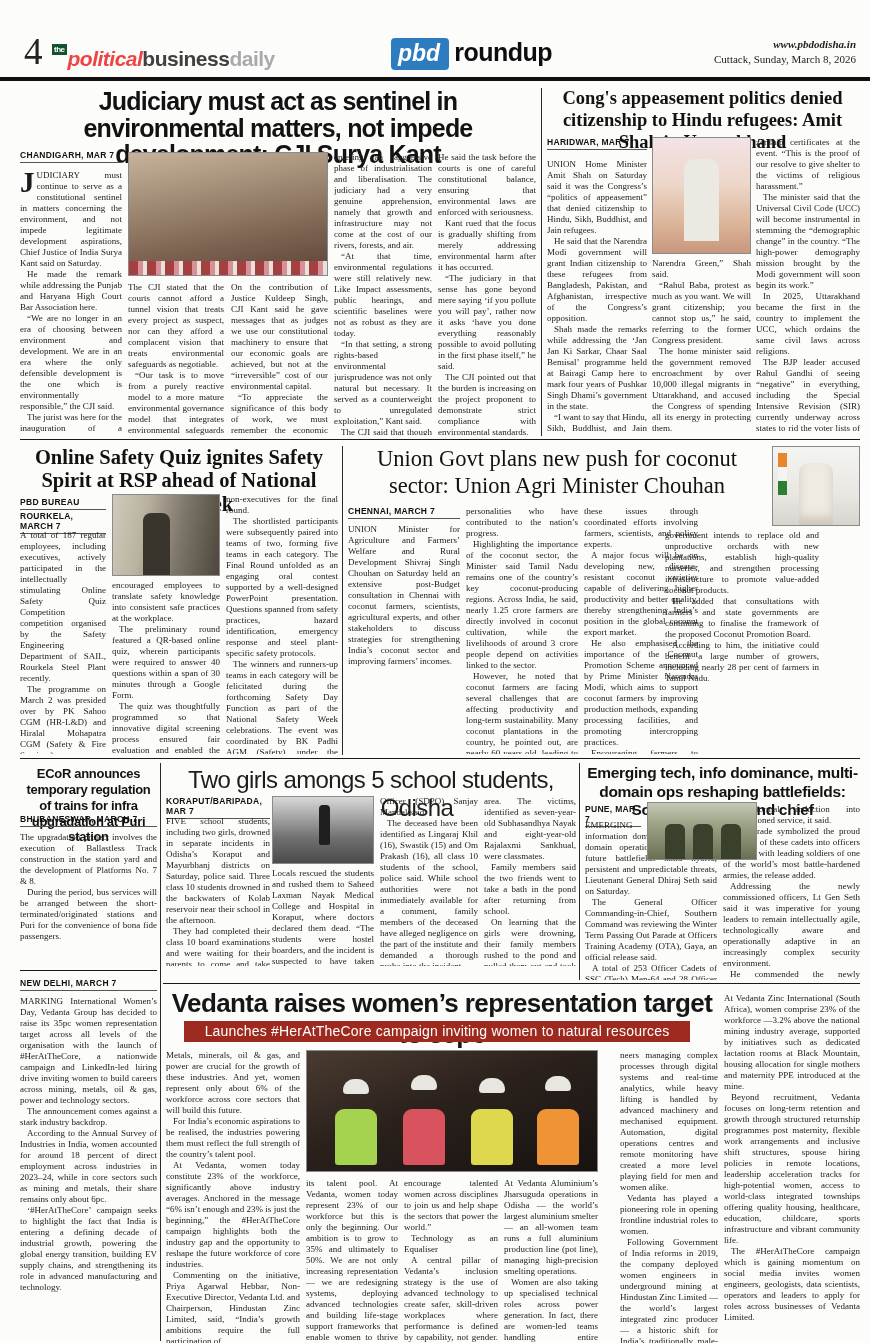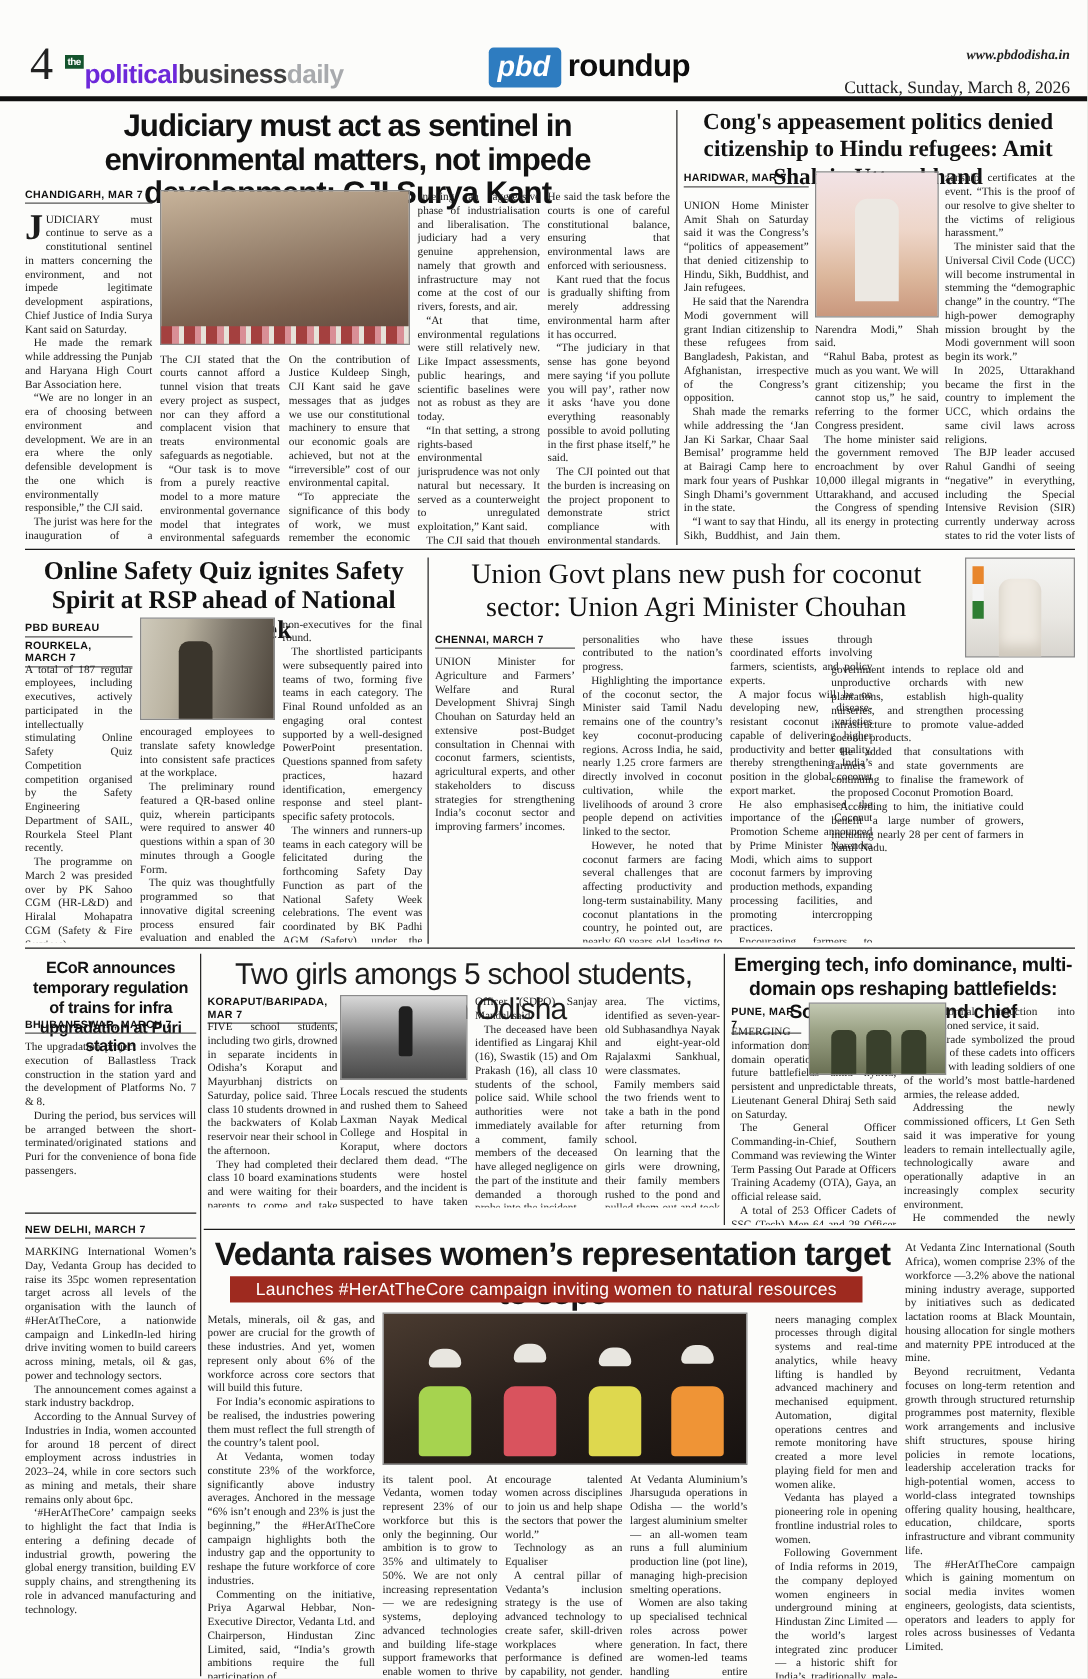--- a/index.html
+++ b/index.html
@@ -5,29 +5,29 @@
   html,body{margin:0;padding:0;background:#dedcd6;}
   .page{position:relative;width:870px;height:1343px;margin:0 auto;background:#fcfcfa;
         font-family:"Liberation Serif",serif;color:#1b1b1b;overflow:hidden;}
   
   .masthead{position:absolute;left:0;top:0;width:870px;height:77px;border-bottom:4px solid #101010;}
   .pageno{position:absolute;left:24px;top:30px;font-size:37px;font-weight:400;color:#222;}
   .brand{position:absolute;left:52px;top:44px;font-family:"Liberation Sans",sans-serif;
          font-weight:bold;font-size:21px;letter-spacing:-0.5px;white-space:nowrap;}
   .the-box{display:inline-block;background:#14532d;color:#fff;font-size:8px;line-height:9px;
            padding:1px 2px;vertical-align:14px;margin-right:1px;font-weight:bold;}
-  .w-pol{color:#6d28d9;} .w-bus{color:#404040;} .w-daily{color:#a8aaad;}
+  .w-pol{color:#ef4444;font-style:italic;} .w-bus{color:#404040;} .w-daily{color:#a8aaad;}
   .center-logo{position:absolute;left:391px;top:38px;white-space:nowrap;
                font-family:"Liberation Sans",sans-serif;font-weight:bold;}
   .pbd-box{display:inline-block;background:#2e7cc0;color:#fff;font-style:italic;font-size:23px;
            padding:2px 9px 3px 7px;border-radius:4px;}
   .roundup{font-size:25px;color:#0d0d0d;margin-left:5px;letter-spacing:-0.5px;}
   .mast-right{position:absolute;right:14px;top:38px;text-align:right;}
   .site{font-style:italic;font-weight:bold;font-size:11px;color:#222;}
-  .mdate{font-size:14px;margin-top:13px;color:#222;}
+  .mdate{font-size:11px;margin-top:3px;color:#222;}
   
   .hrule{position:absolute;height:1px;background:#1a1a1a;}
   .vrule{position:absolute;width:1px;background:#2a2a2a;}
   
   .hl{position:absolute;margin:0;text-align:center;color:#121212;}
   .hl-judiciary{font-family:"Liberation Sans",sans-serif;font-weight:bold;font-size:25px;
                 line-height:1.06;letter-spacing:-0.8px;}
   .hl-serif-b{font-family:"Liberation Serif",serif;font-weight:bold;font-size:18.5px;line-height:1.18;}
   .hl-rsp{font-family:"Liberation Serif",serif;font-weight:bold;font-size:20.5px;line-height:1.14;}
   .hl-coconut{font-family:"Liberation Serif",serif;font-weight:400;font-size:22.5px;line-height:1.18;}
@@ -132,21 +132,21 @@
     <div class="photo ph-b" style="left:652px;top:137px;width:99px;height:117px" title="Amit Shah waving while speaking at the event">
         <span class="fig"></span>
       </div>
     <div class="col" style="left:547px;top:159px;width:100px;height:276px">
         <p>UNION Home Minister Amit Shah on Saturday said it was the Congress’s “politics of appeasement” that denied citizenship to Hindu, Sikh, Buddhist, and Jain refugees.</p>
         <p>He said that the Narendra Modi government will grant Indian citizenship to these refugees from Bangladesh, Pakistan, and Afghanistan, irrespective of the Congress’s opposition.</p>
         <p>Shah made the remarks while addressing the ‘Jan Jan Ki Sarkar, Chaar Saal Bemisal’ programme held at Bairagi Camp here to mark four years of Pushkar Singh Dhami’s government in the state.</p>
         <p>“I want to say that Hindu, Sikh, Buddhist, and Jain refugees from Bangladesh, Pakistan, and Afghanistan have as much right to this country as</p>
       </div>
     <div class="col" style="left:652px;top:258px;width:99px;height:177px">
-        <p>Narendra Modi,” Shah said.</p>
+        <p>Narendra Green,” Shah said.</p>
         <p>“Rahul Baba, protest as much as you want. We will grant citizenship; you cannot stop us,” he said, referring to the former Congress president.</p>
         <p>The home minister said the government removed encroachment by over 10,000 illegal migrants in Uttarakhand, and accused the Congress of spending all its energy in protecting them.</p>
         <p>The Centre will expel every single infiltrator from the country, from Kedarnath to Kanyakumari, he asserted.</p>
       </div>
     <div class="col" style="left:756px;top:137px;width:104px;height:298px">
         <p>zenship certificates at the event. “This is the proof of our resolve to give shelter to the victims of religious harassment.”</p>
         <p>The minister said that the Universal Civil Code (UCC) will become instrumental in stemming the “demographic change” in the country. “The high-power demography mission brought by the Modi government will soon begin its work.”</p>
         <p>In 2025, Uttarakhand became the first in the country to implement the UCC, which ordains the same civil laws across religions.</p>
         <p>The BJP leader accused Rahul Gandhi of seeing “negative” in everything, including the Special Intensive Revision (SIR) currently underway across states to rid the voter lists of infiltrators.</p>
       </div>

